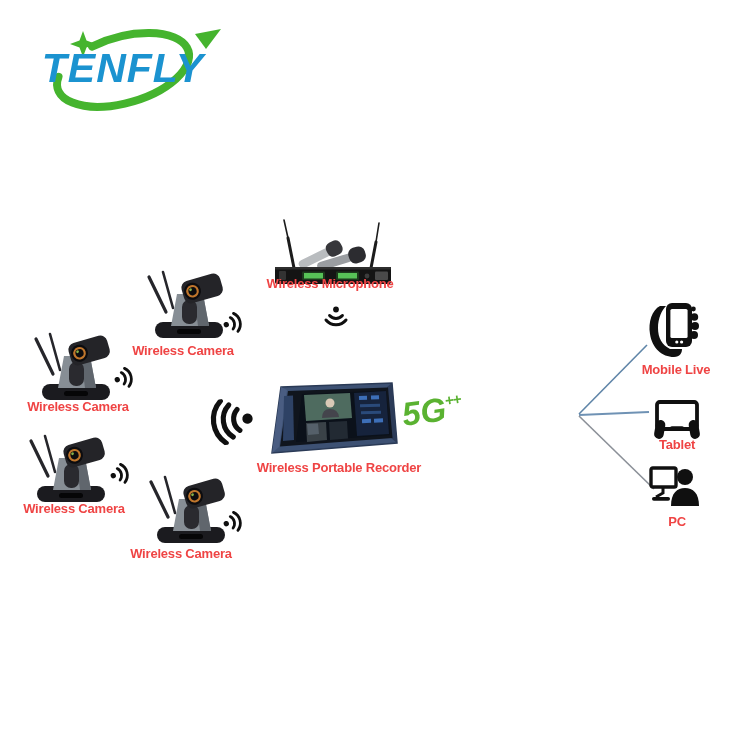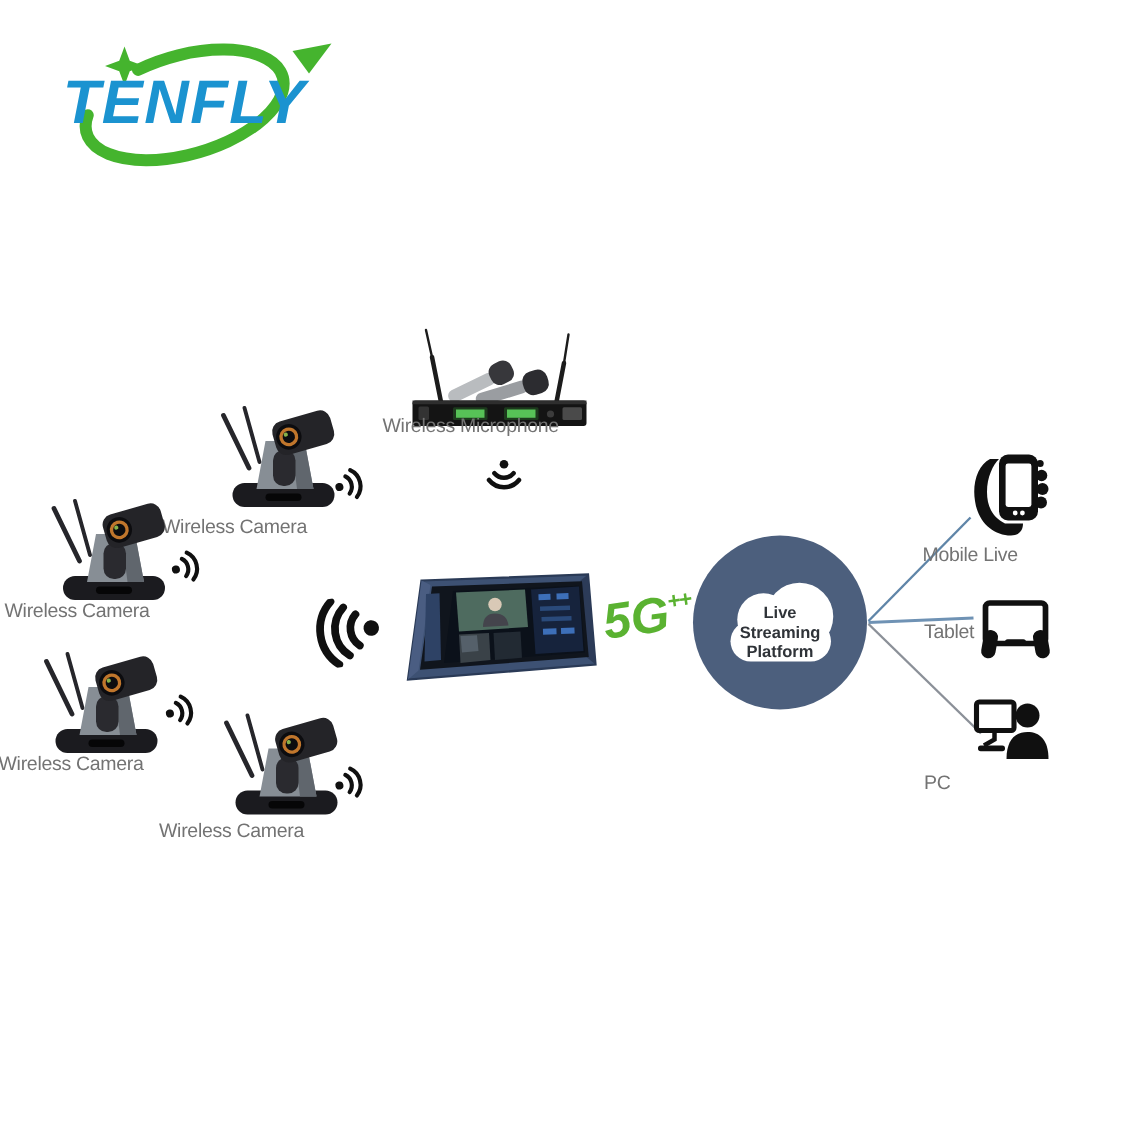--- a/index.html
+++ b/index.html
@@ -1,20 +1,20 @@
 <!DOCTYPE html>
 <html><head>
 <meta charset="utf-8">
 <style>
   html,body{margin:0;padding:0;background:#fff;}
   #canvas{position:relative;width:750px;height:564px;background:#ffffff;overflow:hidden;
           font-family:"Liberation Sans",sans-serif;}
   .abs{position:absolute;}
-  .label{position:absolute;font-weight:400;color:#737373;font-size:13px;line-height:1.15;
-         text-align:left;letter-spacing:-0.2px;white-space:nowrap;}
+  .label{position:absolute;font-weight:700;color:#ef4444;font-size:13px;line-height:1.15;
+         text-align:center;letter-spacing:-0.2px;white-space:nowrap;}
   .sig{position:absolute;color:#101010;}
   svg{display:block;overflow:visible;}
   
   .platform-circle{position:absolute;left:462px;top:357px;width:116px;height:116px;
                    border-radius:50%;background:#4c5f7d;}
   .platform-text{position:absolute;left:0;top:46px;width:116px;text-align:center;
                  font-size:11px;font-weight:700;color:#2f3338;line-height:1.18;}
   
   .net5g{position:absolute;left:402px;top:392px;color:#5ab231;font-weight:700;
          font-style:italic;transform:rotate(-8deg);white-space:nowrap;}
@@ -142,41 +142,30 @@
     <rect x="97" y="22" width="8" height="4" fill="#3d6fb8" transform="rotate(-2 100 24)"></rect>
     <rect x="109" y="21.5" width="8" height="4" fill="#3d6fb8" transform="rotate(-2 112 23)"></rect>
     <rect x="98" y="30" width="20" height="3" fill="#2a4a7a" transform="rotate(-2 108 31)"></rect>
     <rect x="99" y="37" width="20" height="3" fill="#2a4a7a" transform="rotate(-2 109 38)"></rect>
     <rect x="100" y="45" width="9" height="4" fill="#3d6fb8" transform="rotate(-2 104 47)"></rect>
     <rect x="112" y="44.5" width="9" height="4" fill="#3d6fb8" transform="rotate(-2 116 46)"></rect>
     <path d="M44,49 L64,48 L65,66 L45,68 Z" fill="#3a4248"></path>
     <path d="M67,48 L85,47 L86,64.5 L68,66 Z" fill="#222a33"></path>
     <path d="M45,50 L56,49.5 L57,60 L46,61 Z" fill="#55606a"></path>
   </svg>
+  <div class="label" style="left:254px;top:461px;width:170px">Wireless Portable Recorder</div>
 
   <div class="net5g"><span class="g5">5G</span><span class="sup">++</span></div>
 
   <svg class="abs" style="left:0;top:0" width="750" height="750">
     <line x1="579" y1="414" x2="647" y2="345" stroke="#5f85a8" stroke-width="1.6"></line>
     <line x1="579" y1="415" x2="649" y2="412" stroke="#6f92b4" stroke-width="2"></line>
     <line x1="579" y1="416" x2="654" y2="489" stroke="#8b9098" stroke-width="1.6"></line>
   </svg>
 
-  <div class="platform-circle">
-    <svg width="116" height="116" viewBox="0 0 116 116">
-      <circle cx="47" cy="56" r="17.5" fill="#ffffff"></circle>
-      <circle cx="71" cy="54" r="22.5" fill="#ffffff"></circle>
-      <rect x="25" y="57" width="67" height="27" rx="13.5" fill="#ffffff"></rect>
-    </svg>
-    <div class="platform-text">
-      <div>Live</div>
-      <div>Streaming</div>
-      <div>Platform</div>
-    </div>
-  </div>
 
   <svg class="abs" style="left:646px;top:298px" width="50" height="60" viewBox="0 0 25 30">
     <path d="M7,4 C3,6 1,12 2,18 C3,25 8,29.5 14,29.5 C17,29.5 18,27.5 18,25.5 L12,25.5 C8,23.5 6,20 6,15 C6,10 8,6 10,4 Z" fill="#101010"></path>
     <rect x="10" y="2.5" width="13" height="22" rx="3" fill="#101010"></rect>
     <rect x="12.2" y="5.5" width="8.6" height="14.5" rx="0.8" fill="#ffffff"></rect>
     <circle cx="15.4" cy="22" r="0.8" fill="#ffffff"></circle>
     <circle cx="17.8" cy="22" r="0.8" fill="#ffffff"></circle>
     <circle cx="23.7" cy="5.5" r="1.2" fill="#101010"></circle>
     <circle cx="24.2" cy="9.5" r="1.9" fill="#101010"></circle>
     <circle cx="24.5" cy="14" r="2" fill="#101010"></circle>
@@ -187,21 +176,21 @@
   <svg class="abs" style="left:652px;top:399px" width="50" height="42" viewBox="0 0 25 21">
     <rect x="2.5" y="1.5" width="20" height="13.5" rx="1.4" fill="#ffffff" stroke="#101010" stroke-width="1.9"></rect>
     <g transform="rotate(10 4 15)">
       <rect x="1.5" y="10.5" width="4.8" height="9.5" rx="2.4" fill="#101010"></rect>
     </g>
     <g transform="rotate(-10 21 15)">
       <rect x="18.7" y="10.5" width="4.8" height="9.5" rx="2.4" fill="#101010"></rect>
     </g>
     <rect x="9" y="13.6" width="7" height="1.8" rx="0.9" fill="#101010"></rect>
   </svg>
-  <div class="label" style="left:616px;top:414px;width:122px">Tablet</div>
+  <div class="label" style="left:616px;top:438px;width:122px">Tablet</div>
 
   <svg class="abs" style="left:648px;top:464px" width="52" height="42" viewBox="0 0 26 21">
     <rect x="1.5" y="2" width="12.5" height="9.5" rx="0.9" fill="#ffffff" stroke="#101010" stroke-width="1.7"></rect>
     <path d="M7.5,11.5 L7.5,14.5 L4,16.5" stroke="#101010" stroke-width="1.5" fill="none"></path>
     <rect x="2" y="16.5" width="9" height="1.9" rx="0.9" fill="#101010"></rect>
     <circle cx="18.5" cy="6.5" r="4" fill="#101010"></circle>
     <path d="M11.5,21 C11.5,14.5 14.5,12 18.5,12 C22.5,12 25.5,14.5 25.5,21 Z" fill="#101010"></path>
   </svg>
   <div class="label" style="left:616px;top:515px;width:122px">PC</div>
 

